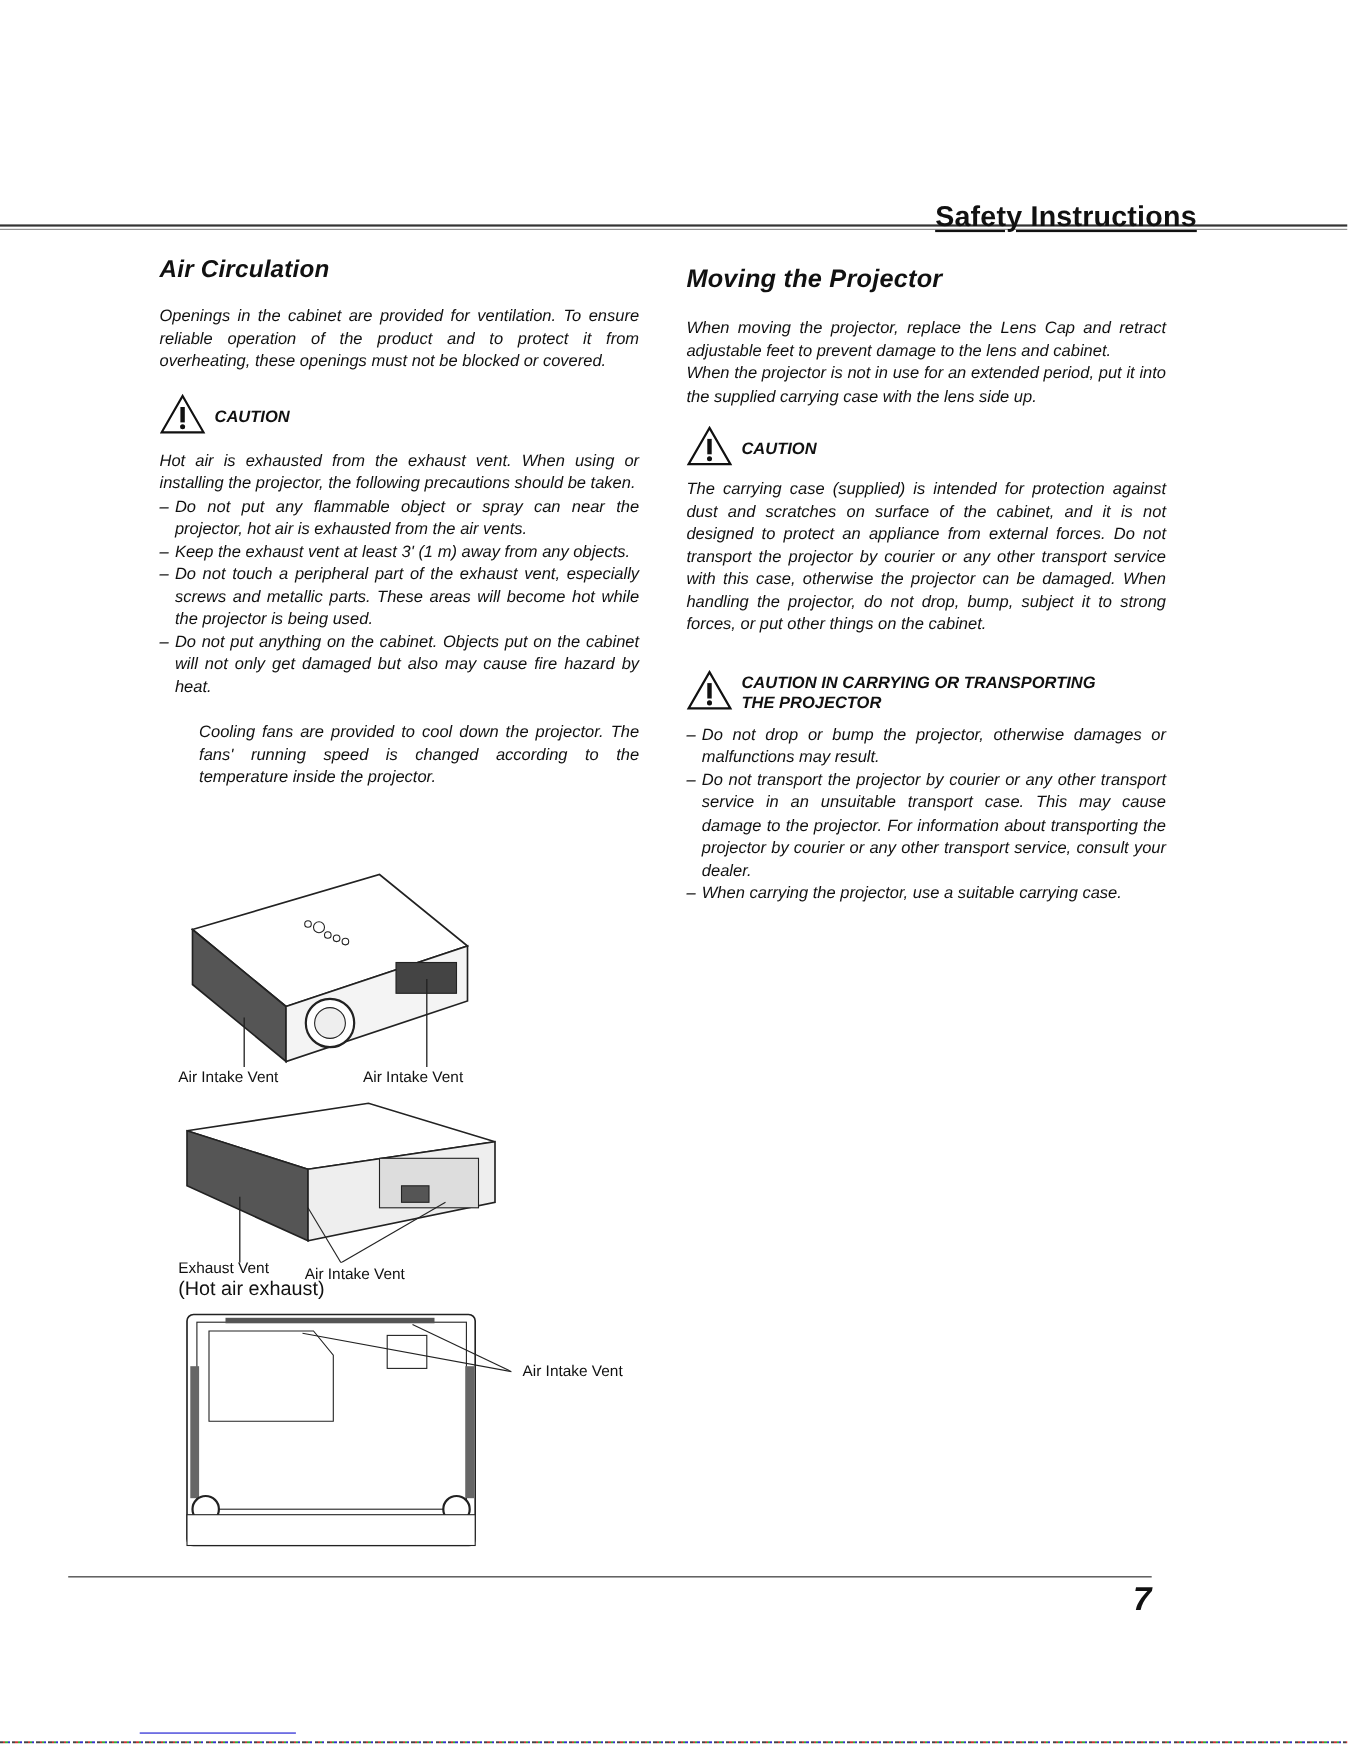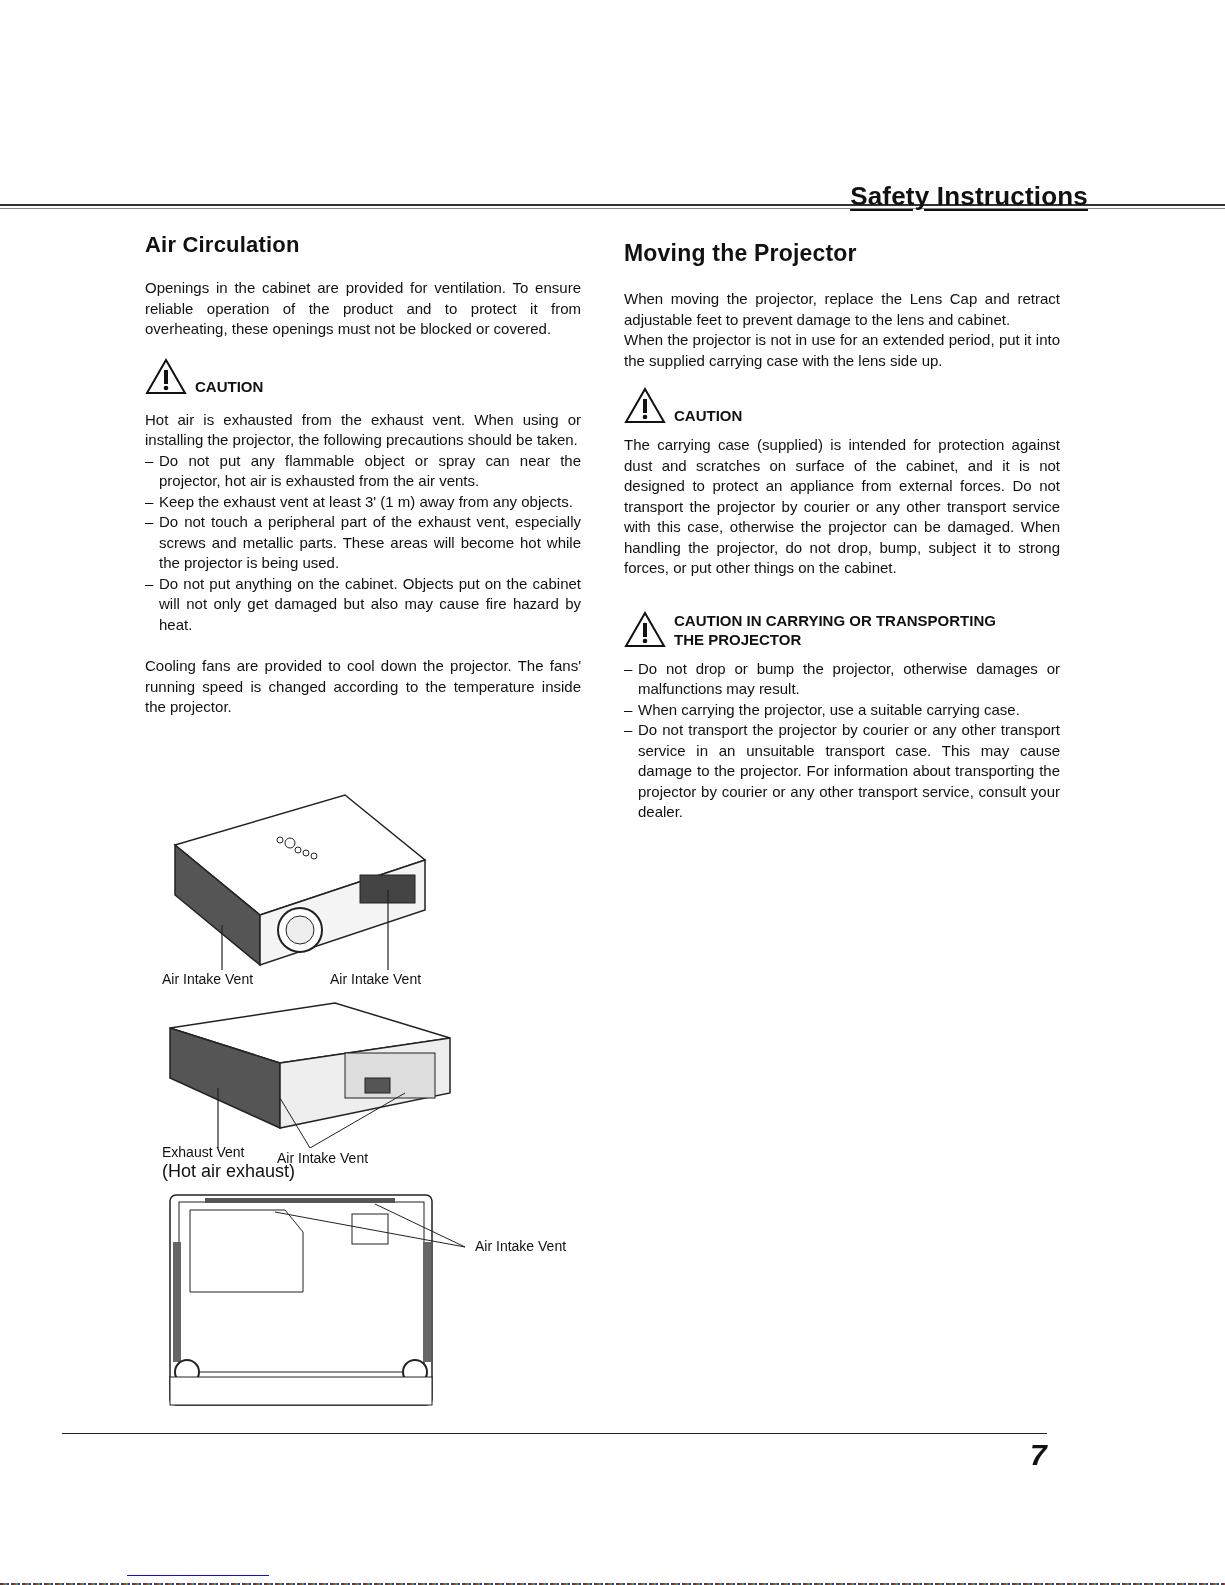--- a/index.html
+++ b/index.html
@@ -3,33 +3,33 @@
   <meta charset="utf-8">
   <style>
     * { margin: 0; padding: 0; box-sizing: border-box; }
     html, body { width: 1225px; height: 1585px; background: #ffffff; }
     body { position: relative; overflow: hidden; font-family: "Liberation Sans", sans-serif; color: #111; }
 
     .header-rule { position: absolute; left: 0; top: 204px; width: 1225px; height: 2px; background: #333; }
     .header-rule2 { position: absolute; left: 0; top: 208px; width: 1225px; height: 1px; background: #888; }
     .header-title { position: absolute; right: 137px; top: 181px; font-size: 26px; font-weight: bold; text-decoration: underline; text-underline-offset: 4px; letter-spacing: 0.2px; }
 
-    .col { position: absolute; }
+    .col { position: absolute; font-style: italic; }
     .col-left { left: 145px; top: 232px; width: 436px; }
     .col-right { left: 624px; top: 240px; width: 436px; }
 
     h2.sec { font-size: 22px; font-weight: bold; margin-bottom: 20px; letter-spacing: 0.2px; }
     .col-right h2.sec { font-size: 23px; margin-bottom: 22px; }
 
     p.body { font-size: 15px; line-height: 20.5px; text-align: justify; }
     ul.dash { list-style: none; font-size: 15px; line-height: 20.5px; }
     ul.dash li { position: relative; padding-left: 14px; text-align: justify; }
     ul.dash li::before { content: "–"; position: absolute; left: 0; top: 0; }
 
-    .caution { display: flex; align-items: flex-end; margin: 18px 0 14px; }
+    .caution { display: flex; align-items: flex-start; margin: 18px 0 14px; }
     .caution .tri { width: 42px; height: 38px; flex: none; margin-right: 8px; }
     .caution .label { font-size: 15px; font-weight: bold; line-height: 19px; padding-top: 12px; }
     .caution.big .label { padding-top: 2px; }
 
     .figure { position: absolute; }
     .fig-label { position: absolute; font-size: 14px; white-space: nowrap; }
 
     .footer-rule { position: absolute; left: 62px; top: 1433px; width: 985px; height: 1px; background: #222; }
     .page-num { position: absolute; left: 1030px; top: 1438px; font-size: 30px; font-weight: bold; font-style: italic; }
 
@@ -58,21 +58,21 @@
   </div>
 
   <p class="body">Hot air is exhausted from the exhaust vent. When using or installing the projector, the following precautions should be taken.</p>
   <ul class="dash">
     <li>Do not put any flammable object or spray can near the projector, hot air is exhausted from the air vents.</li>
     <li>Keep the exhaust vent at least 3' (1 m) away from any objects.</li>
     <li>Do not touch a peripheral part of the exhaust vent, especially screws and metallic parts. These areas will become hot while the projector is being used.</li>
     <li>Do not put anything on the cabinet. Objects put on the cabinet will not only get damaged but also may cause fire hazard by heat.</li>
   </ul>
 
-  <p class="body" style="margin-top:21px;">Cooling fans are provided to cool down the projector. The fans' running speed is changed according to the temperature inside the projector.</p>
+  <p class="body" style="margin-top:21px;margin-left:36px;">Cooling fans are provided to cool down the projector. The fans' running speed is changed according to the temperature inside the projector.</p>
 </div>
 
 <div class="figure" style="left:160px; top:785px; width:290px; height:205px;">
   <svg width="290" height="190" viewBox="0 0 290 190">
     <path d="M15 60 L185 10 L265 75 L100 130 Z" fill="#fff" stroke="#222" stroke-width="1.5"></path>
     <path d="M15 60 L15 110 L100 180 L100 130 Z" fill="#555" stroke="#222" stroke-width="1.5"></path>
     <path d="M100 130 L265 75 L265 125 L100 180 Z" fill="#f4f4f4" stroke="#222" stroke-width="1.5"></path>
     <circle cx="140" cy="145" r="22" fill="#fff" stroke="#222" stroke-width="2"></circle>
     <circle cx="140" cy="145" r="14" fill="#eee" stroke="#222" stroke-width="1"></circle>
     <rect x="200" y="90" width="55" height="28" fill="#444" stroke="#222"></rect>
@@ -143,22 +143,22 @@
       <rect x="19" y="12" width="4" height="14" fill="#111"></rect>
       <circle cx="21" cy="30" r="2.3" fill="#111"></circle>
     </svg>
     <span class="label">
       <span style="display:block;">CAUTION IN CARRYING OR TRANSPORTING</span>
       <span style="display:block;">THE PROJECTOR</span>
     </span>
   </div>
   <ul class="dash">
     <li>Do not drop or bump the projector, otherwise damages or malfunctions may result.</li>
+    <li>Do not transport the projector by courier or any other transport service in an unsuitable transport case. This may cause damage to the projector. For information about transporting the projector by courier or any other transport service, consult your dealer.</li>
     <li>When carrying the projector, use a suitable carrying case.</li>
-    <li>Do not transport the projector by courier or any other transport service in an unsuitable transport case. This may cause damage to the projector. For information about transporting the projector by courier or any other transport service, consult your dealer.</li>
   </ul>
 </div>
 
 <div class="footer-rule"></div>
 <div class="page-num">7</div>
 
 <div class="link-bar"></div>
 <div class="bottom-strip"></div>
 
 </body></html>

